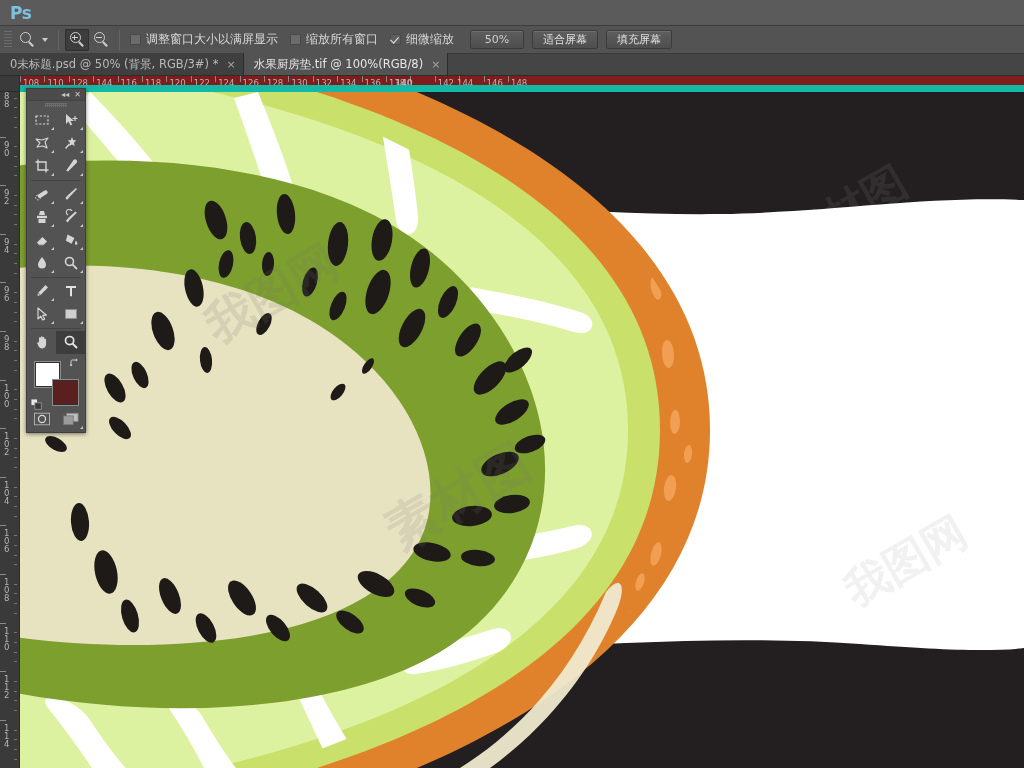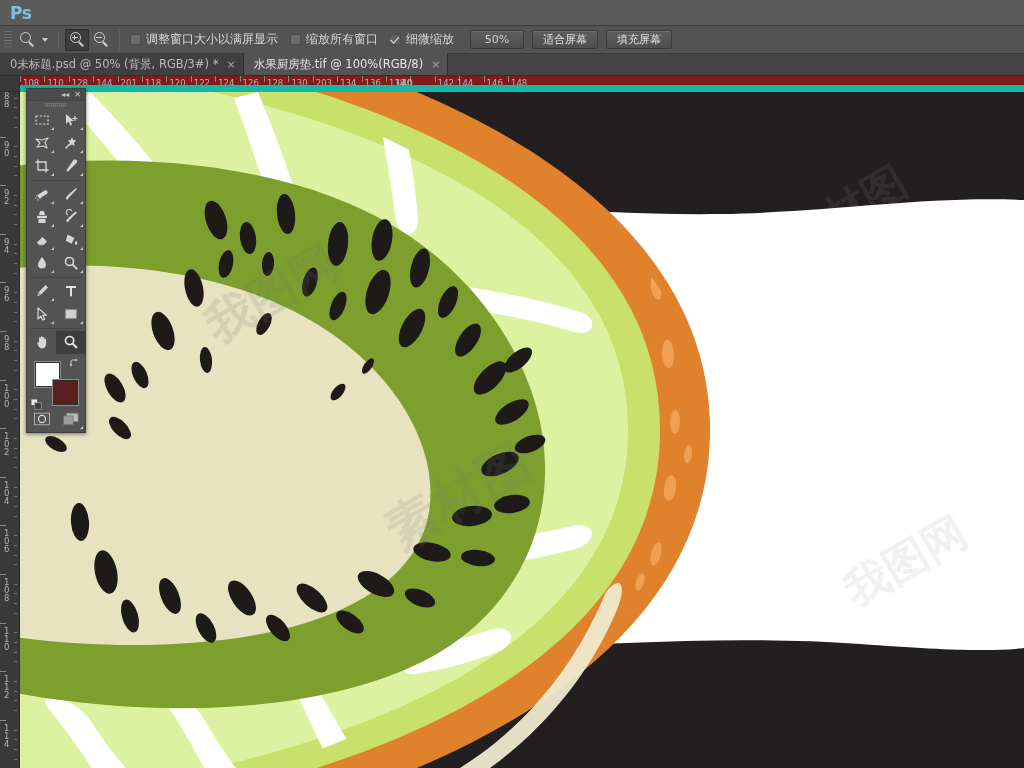--- a/index.html
+++ b/index.html
@@ -286,21 +286,21 @@
       <div class="rh-tick rh-minor" style="left: 58.56px; top: 10px;"></div>
       <div class="rh-tick rh-minor" style="left: 63.44px; top: 10px;"></div>
       <div class="rh-tick rh-minor" style="left: 68.32px; top: 10px;"></div>
       <div class="rh-tick rh-major" style="left: 73.2px;"></div>
       <div class="rh-lbl" style="left: 76.2px;">144</div>
       <div class="rh-tick rh-minor" style="left: 78.08px; top: 10px;"></div>
       <div class="rh-tick rh-minor" style="left: 82.96px; top: 10px;"></div>
       <div class="rh-tick rh-minor" style="left: 87.84px; top: 10px;"></div>
       <div class="rh-tick rh-minor" style="left: 92.72px; top: 10px;"></div>
       <div class="rh-tick rh-major" style="left: 97.6px;"></div>
-      <div class="rh-lbl" style="left: 100.6px;">201</div>
+      <div class="rh-lbl" style="left: 100.6px;">116</div>
       <div class="rh-tick rh-minor" style="left: 102.48px; top: 10px;"></div>
       <div class="rh-tick rh-minor" style="left: 107.36px; top: 10px;"></div>
       <div class="rh-tick rh-minor" style="left: 112.24px; top: 10px;"></div>
       <div class="rh-tick rh-minor" style="left: 117.12px; top: 10px;"></div>
       <div class="rh-tick rh-major" style="left: 122px;"></div>
       <div class="rh-lbl" style="left: 125px;">118</div>
       <div class="rh-tick rh-minor" style="left: 126.88px; top: 10px;"></div>
       <div class="rh-tick rh-minor" style="left: 131.76px; top: 10px;"></div>
       <div class="rh-tick rh-minor" style="left: 136.64px; top: 10px;"></div>
       <div class="rh-tick rh-minor" style="left: 141.52px; top: 10px;"></div>
@@ -334,21 +334,21 @@
       <div class="rh-tick rh-minor" style="left: 253.76px; top: 10px;"></div>
       <div class="rh-tick rh-minor" style="left: 258.64px; top: 10px;"></div>
       <div class="rh-tick rh-minor" style="left: 263.52px; top: 10px;"></div>
       <div class="rh-tick rh-major" style="left: 268.4px;"></div>
       <div class="rh-lbl" style="left: 271.4px;">130</div>
       <div class="rh-tick rh-minor" style="left: 273.28px; top: 10px;"></div>
       <div class="rh-tick rh-minor" style="left: 278.16px; top: 10px;"></div>
       <div class="rh-tick rh-minor" style="left: 283.04px; top: 10px;"></div>
       <div class="rh-tick rh-minor" style="left: 287.92px; top: 10px;"></div>
       <div class="rh-tick rh-major" style="left: 292.8px;"></div>
-      <div class="rh-lbl" style="left: 295.8px;">203</div>
+      <div class="rh-lbl" style="left: 295.8px;">132</div>
       <div class="rh-tick rh-minor" style="left: 297.68px; top: 10px;"></div>
       <div class="rh-tick rh-minor" style="left: 302.56px; top: 10px;"></div>
       <div class="rh-tick rh-minor" style="left: 307.44px; top: 10px;"></div>
       <div class="rh-tick rh-minor" style="left: 312.32px; top: 10px;"></div>
       <div class="rh-tick rh-major" style="left: 317.2px;"></div>
       <div class="rh-lbl" style="left: 320.2px;">134</div>
       <div class="rh-tick rh-minor" style="left: 322.08px; top: 10px;"></div>
       <div class="rh-tick rh-minor" style="left: 326.96px; top: 10px;"></div>
       <div class="rh-tick rh-minor" style="left: 331.84px; top: 10px;"></div>
       <div class="rh-tick rh-minor" style="left: 336.72px; top: 10px;"></div>

